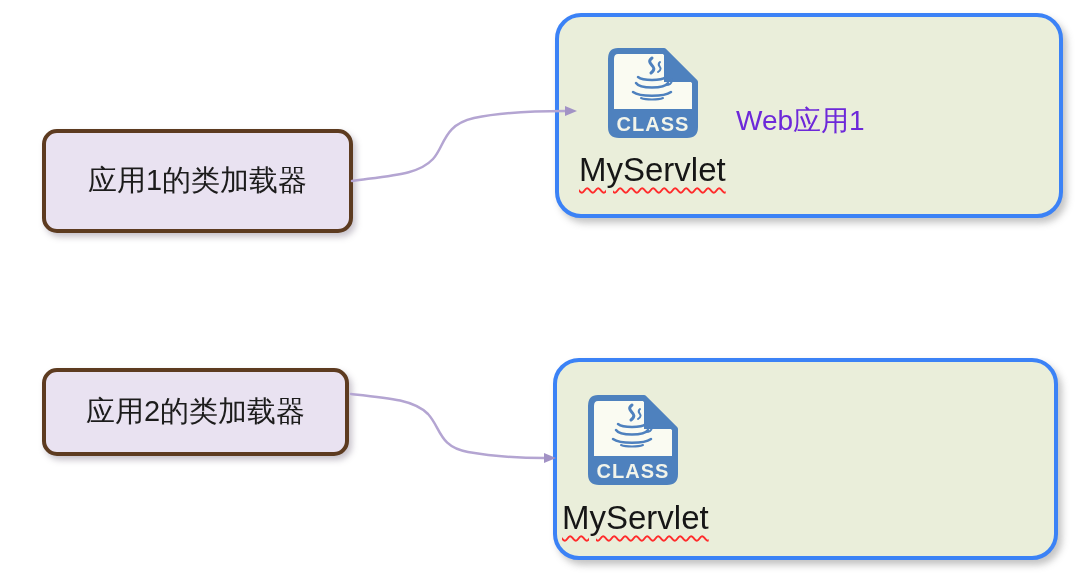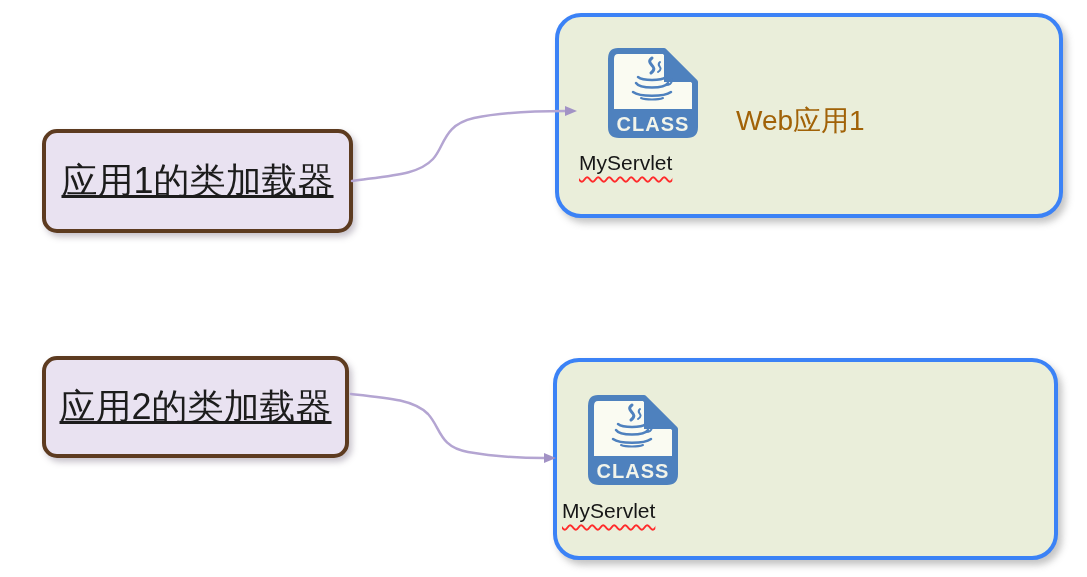--- a/index.html
+++ b/index.html
@@ -17,51 +17,51 @@
     box-sizing: border-box;
     background: #e9e2f1;
     border: 4px solid #5d3b20;
     border-radius: 15px;
     display: flex;
     align-items: center;
     justify-content: center;
     box-shadow: 3px 4px 6px rgba(130,120,140,0.45);
   }
   #loader1 { left: 42px; top: 129px; width: 311px; height: 104px; }
-  #loader2 { left: 42px; top: 356px; width: 307px; height: 102px; }
-  .loader-label { font-size: 36px; color: #1c1c1c; white-space: nowrap; text-decoration: underline; }
+  #loader2 { left: 42px; top: 368px; width: 307px; height: 88px; }
+  .loader-label { font-size: 29px; color: #1c1c1c; white-space: nowrap; }
 
   
   .app-box {
     position: absolute;
     box-sizing: border-box;
     background: #eaeeda;
     border: 4px solid #3b82f6;
     border-radius: 26px;
     box-shadow: 4px 5px 7px rgba(125,125,125,0.45);
   }
   #app1 { left: 555px; top: 13px;  width: 508px; height: 205px; }
   #app2 { left: 553px; top: 358px; width: 505px; height: 202px; }
 
   .class-icon { position: absolute; }
   #app1 .class-icon { left: 48px; top: 30px; }
   #app2 .class-icon { left: 30px; top: 32px; }
 
   .app-title {
     position: absolute;
     font-size: 28px;
-    color: #a16207;
+    color: #6d28d9;
     white-space: nowrap;
   }
   #app1 .app-title { left: 177px; top: 85px; }
   #app2 .app-title { left: 173px; top: 85px; }
 
   .servlet-name {
     position: absolute;
-    font-size: 21px;
+    font-size: 33px;
     color: #161616;
     white-space: nowrap;
     text-decoration-line: underline;
     text-decoration-style: wavy;
     text-decoration-color: #ff2b2b;
     text-decoration-thickness: 1.5px;
     text-underline-offset: 6px;
   }
   #app1 .servlet-name { left: 20px; top: 134px; }
   #app2 .servlet-name { left: 5px;  top: 137px; }

